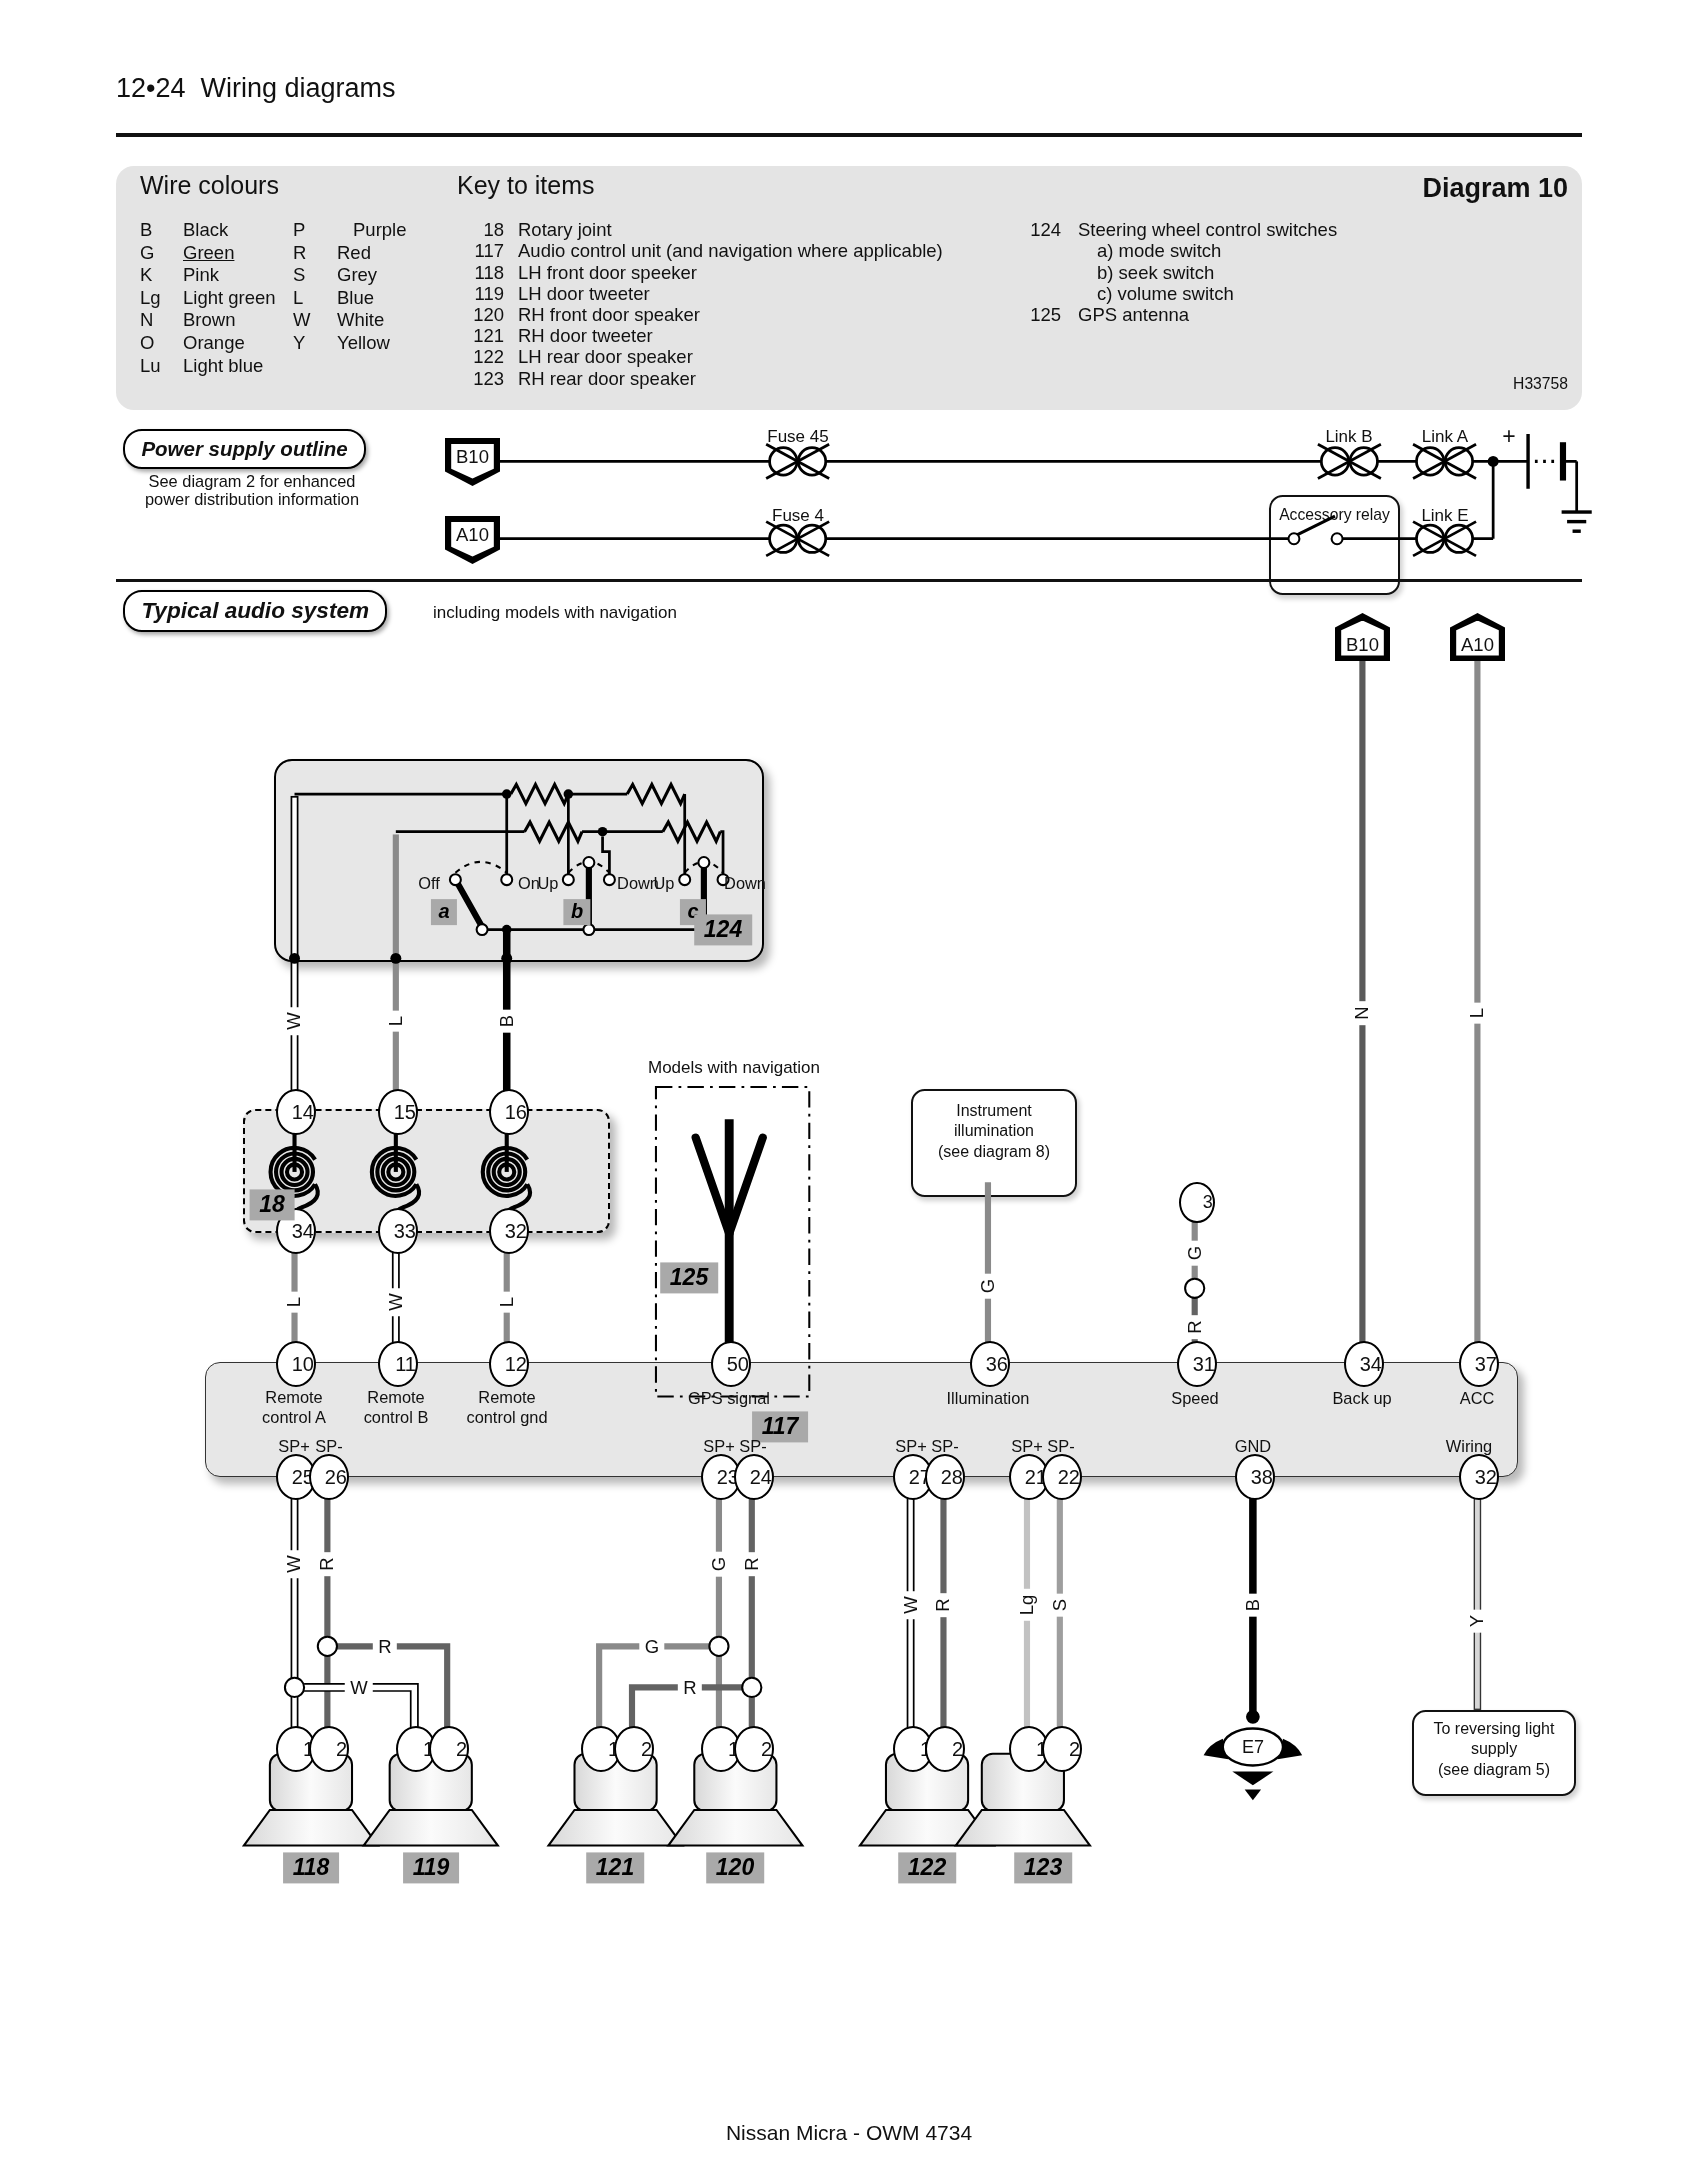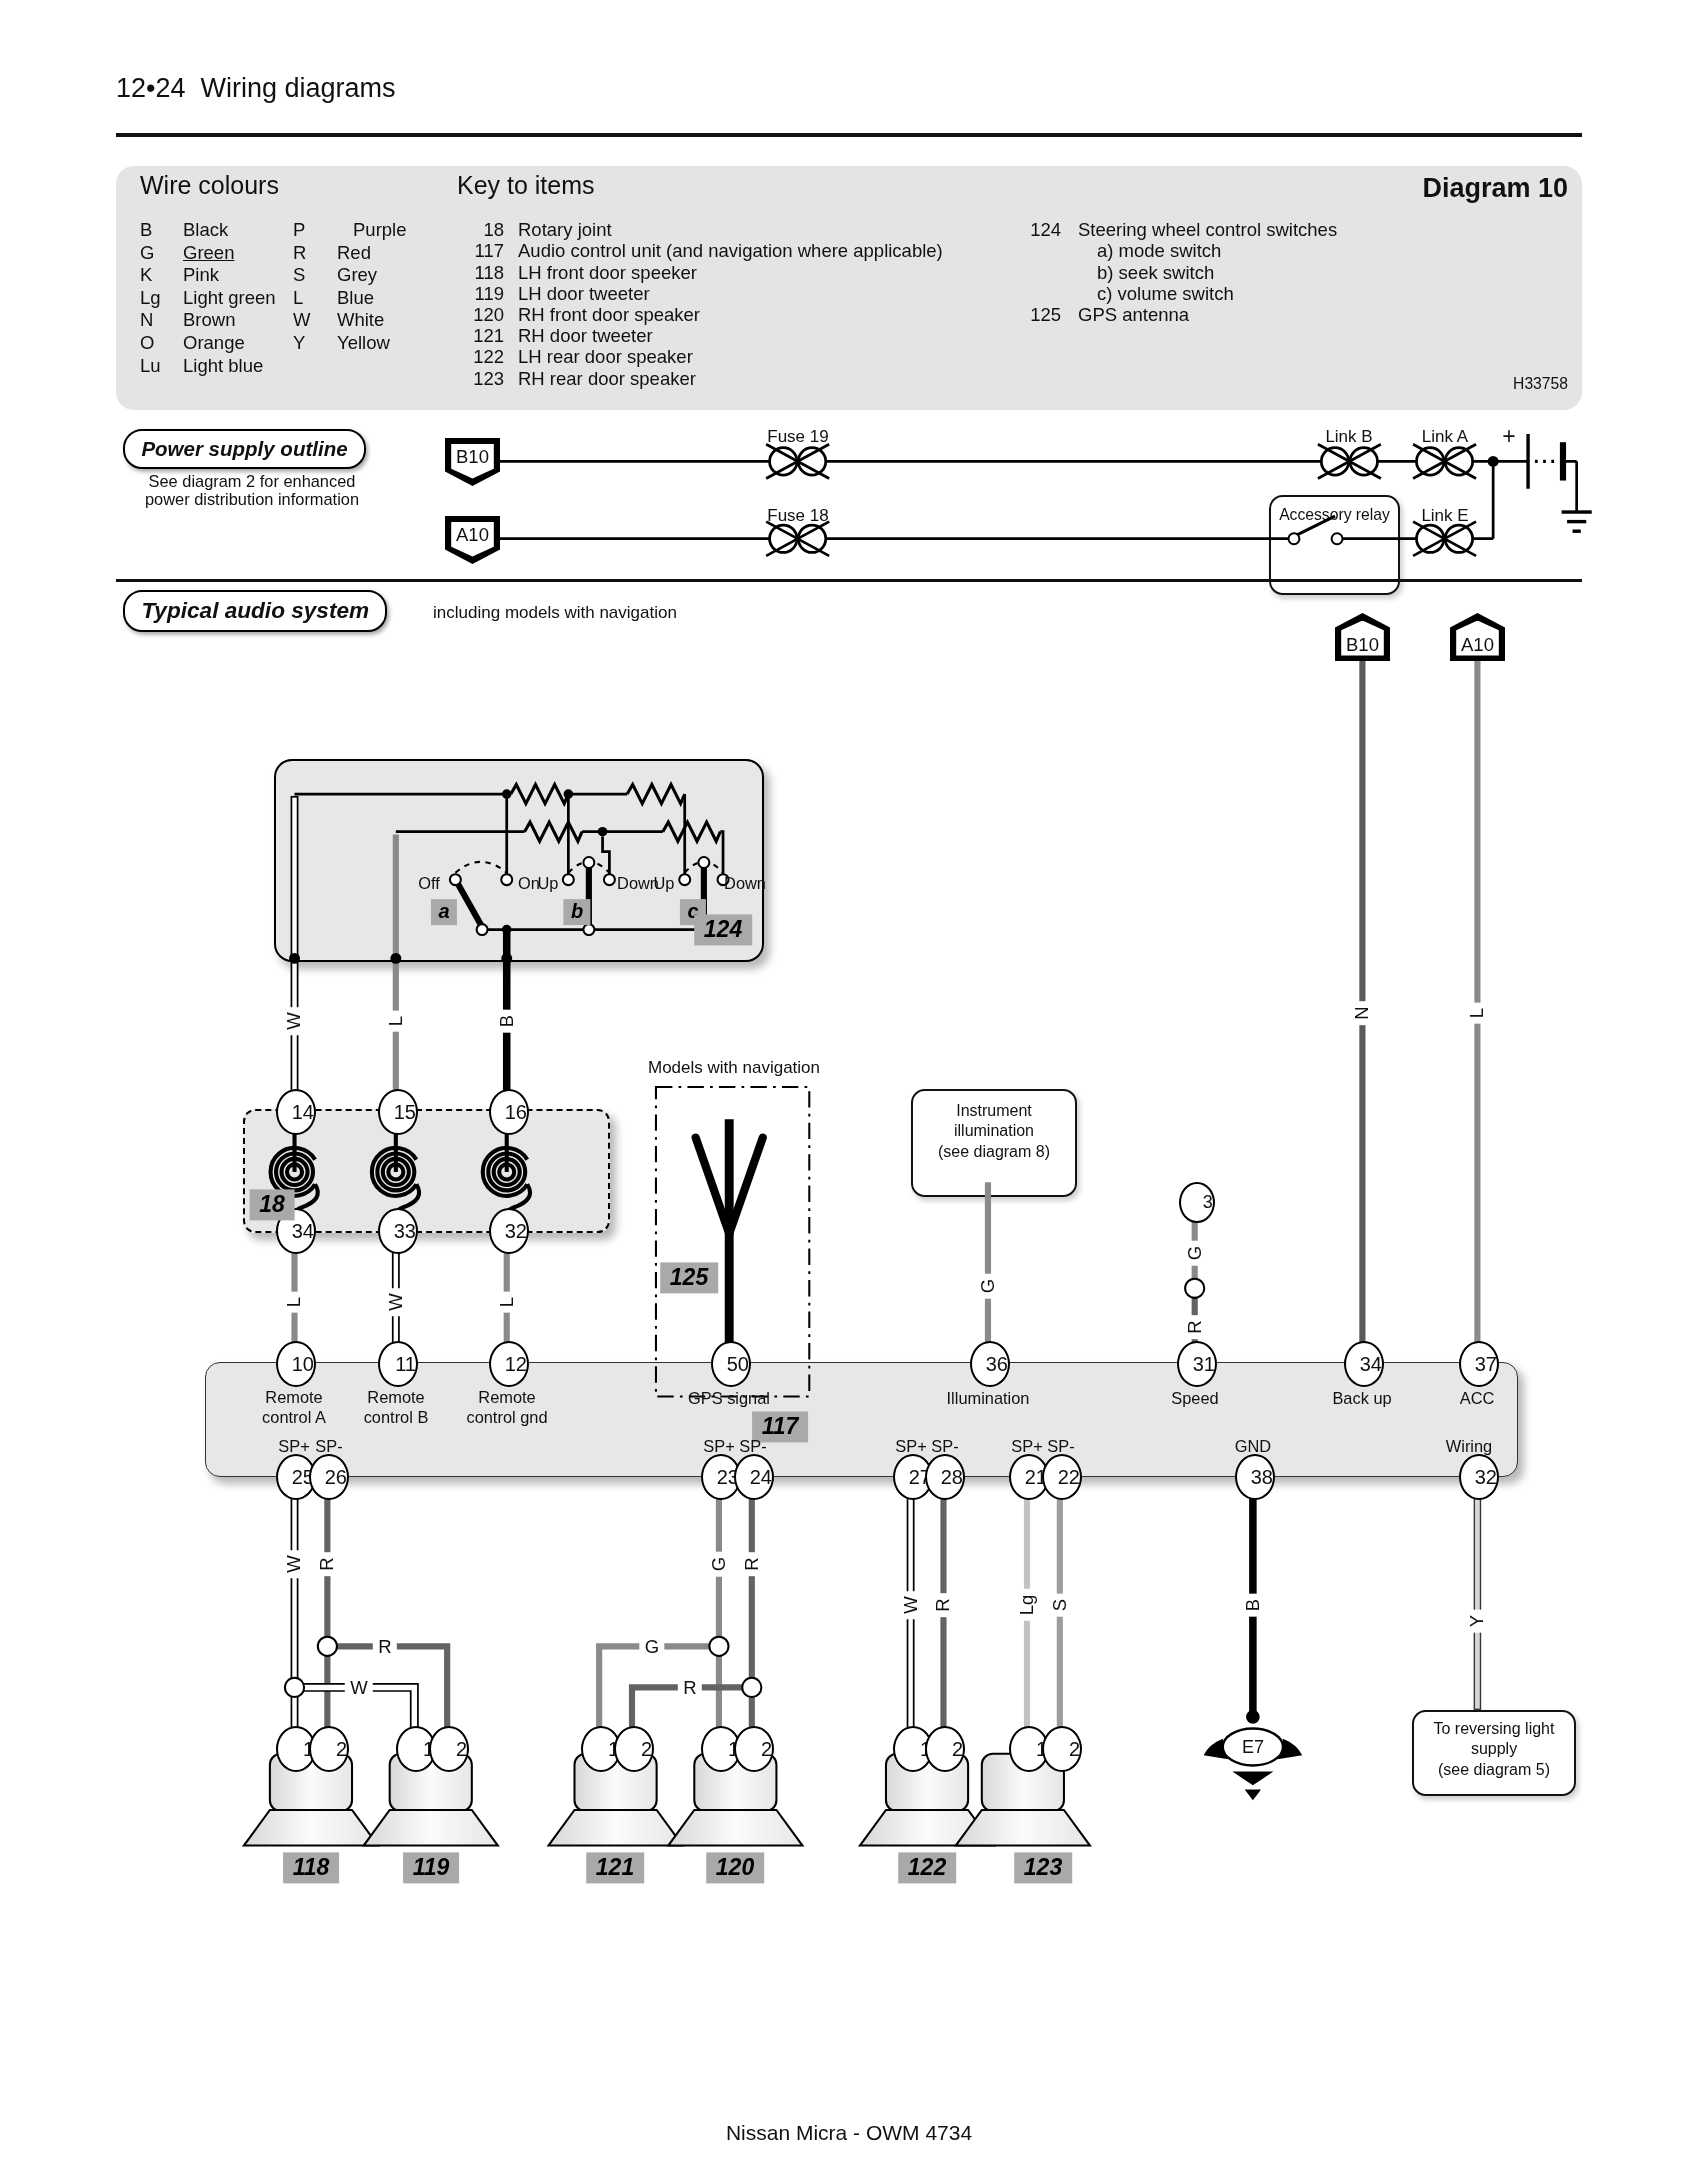--- a/index.html
+++ b/index.html
@@ -347,22 +347,22 @@
   <div class="tagw down" style="left:445px;top:438px;">
     <div class="outer"></div>
       <div class="inner"></div>
       <div class="txt">B10</div>
   </div>
   <div class="tagw down" style="left:445px;top:516px;">
     <div class="outer"></div>
       <div class="inner"></div>
       <div class="txt">A10</div>
   </div>
-  <div class="cap b" style="left:798px;top:437px;">Fuse 19</div>
-  <div class="cap b" style="left:798px;top:516px;">Fuse 18</div>
+  <div class="cap b" style="left:798px;top:437px;">Fuse 45</div>
+  <div class="cap b" style="left:798px;top:516px;">Fuse 4</div>
   <div class="cap b" style="left:1349px;top:437px;">Link B</div>
   <div class="cap b" style="left:1445px;top:437px;">Link A</div>
   <div class="cap b" style="left:1445px;top:516px;">Link E</div>
   <div class="cap" style="left:1509px;top:436px;font-size:23px;">+</div>
 
   <div class="pill" style="left:123px;top:590px;font-size:22.6px;">Typical audio system</div>
   <div class="cap b" style="left:555px;top:613px;">including models with navigation</div>
   <div class="tagw up" style="left:1335px;top:613px;">
     <div class="outer"></div>
       <div class="inner"></div>

